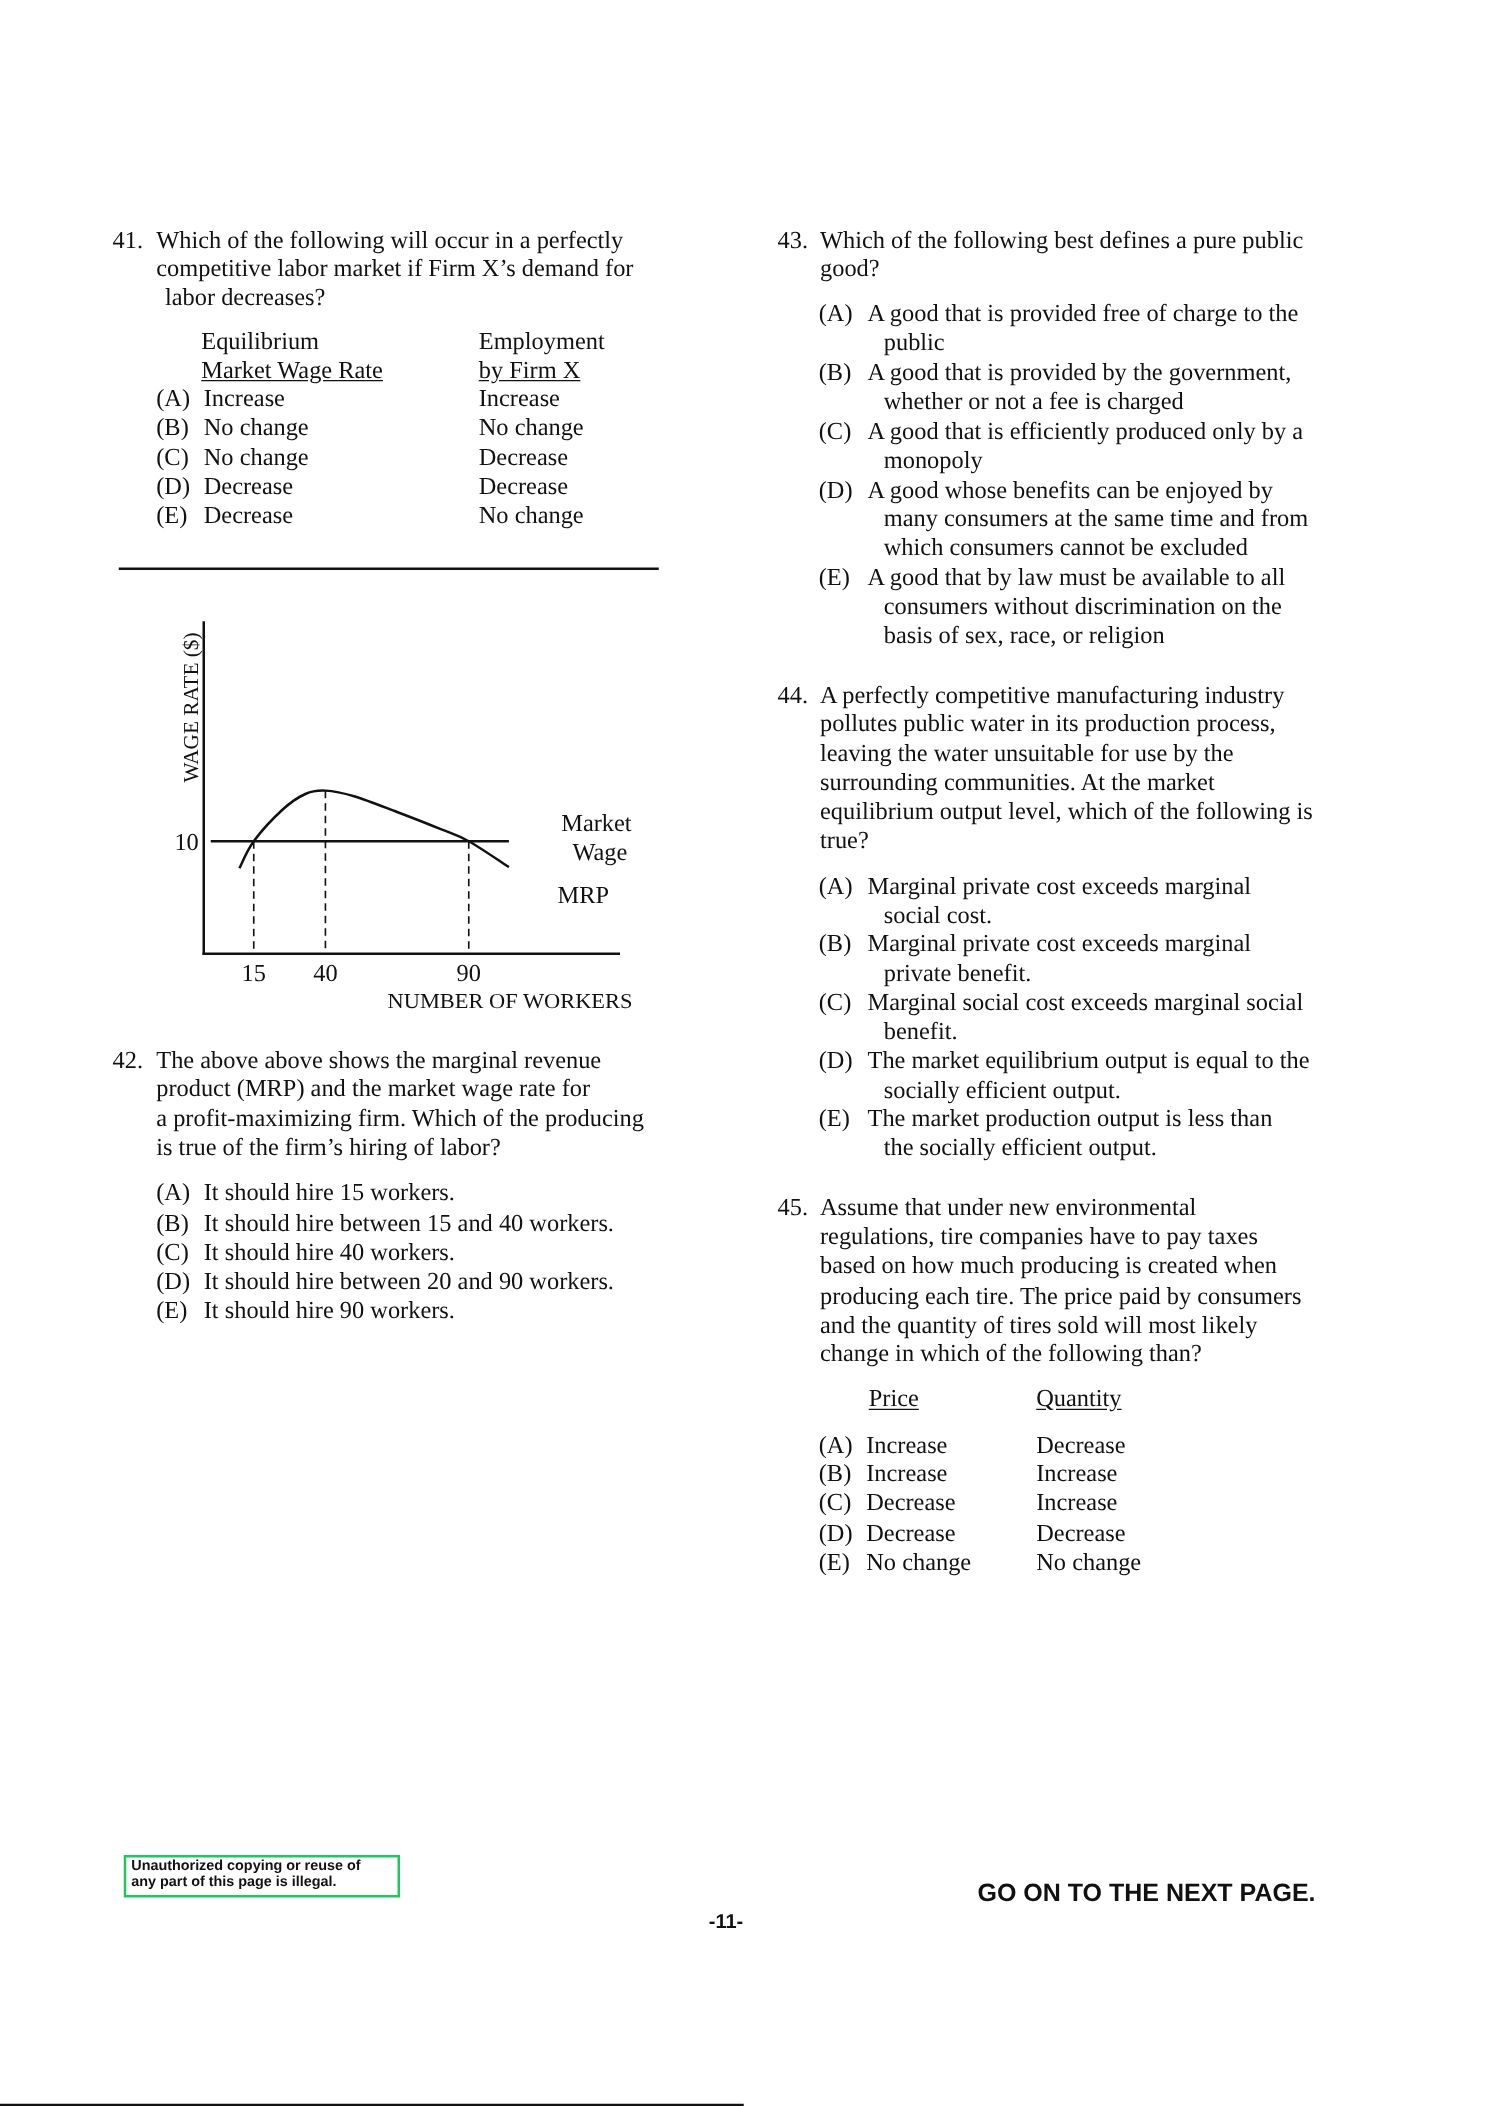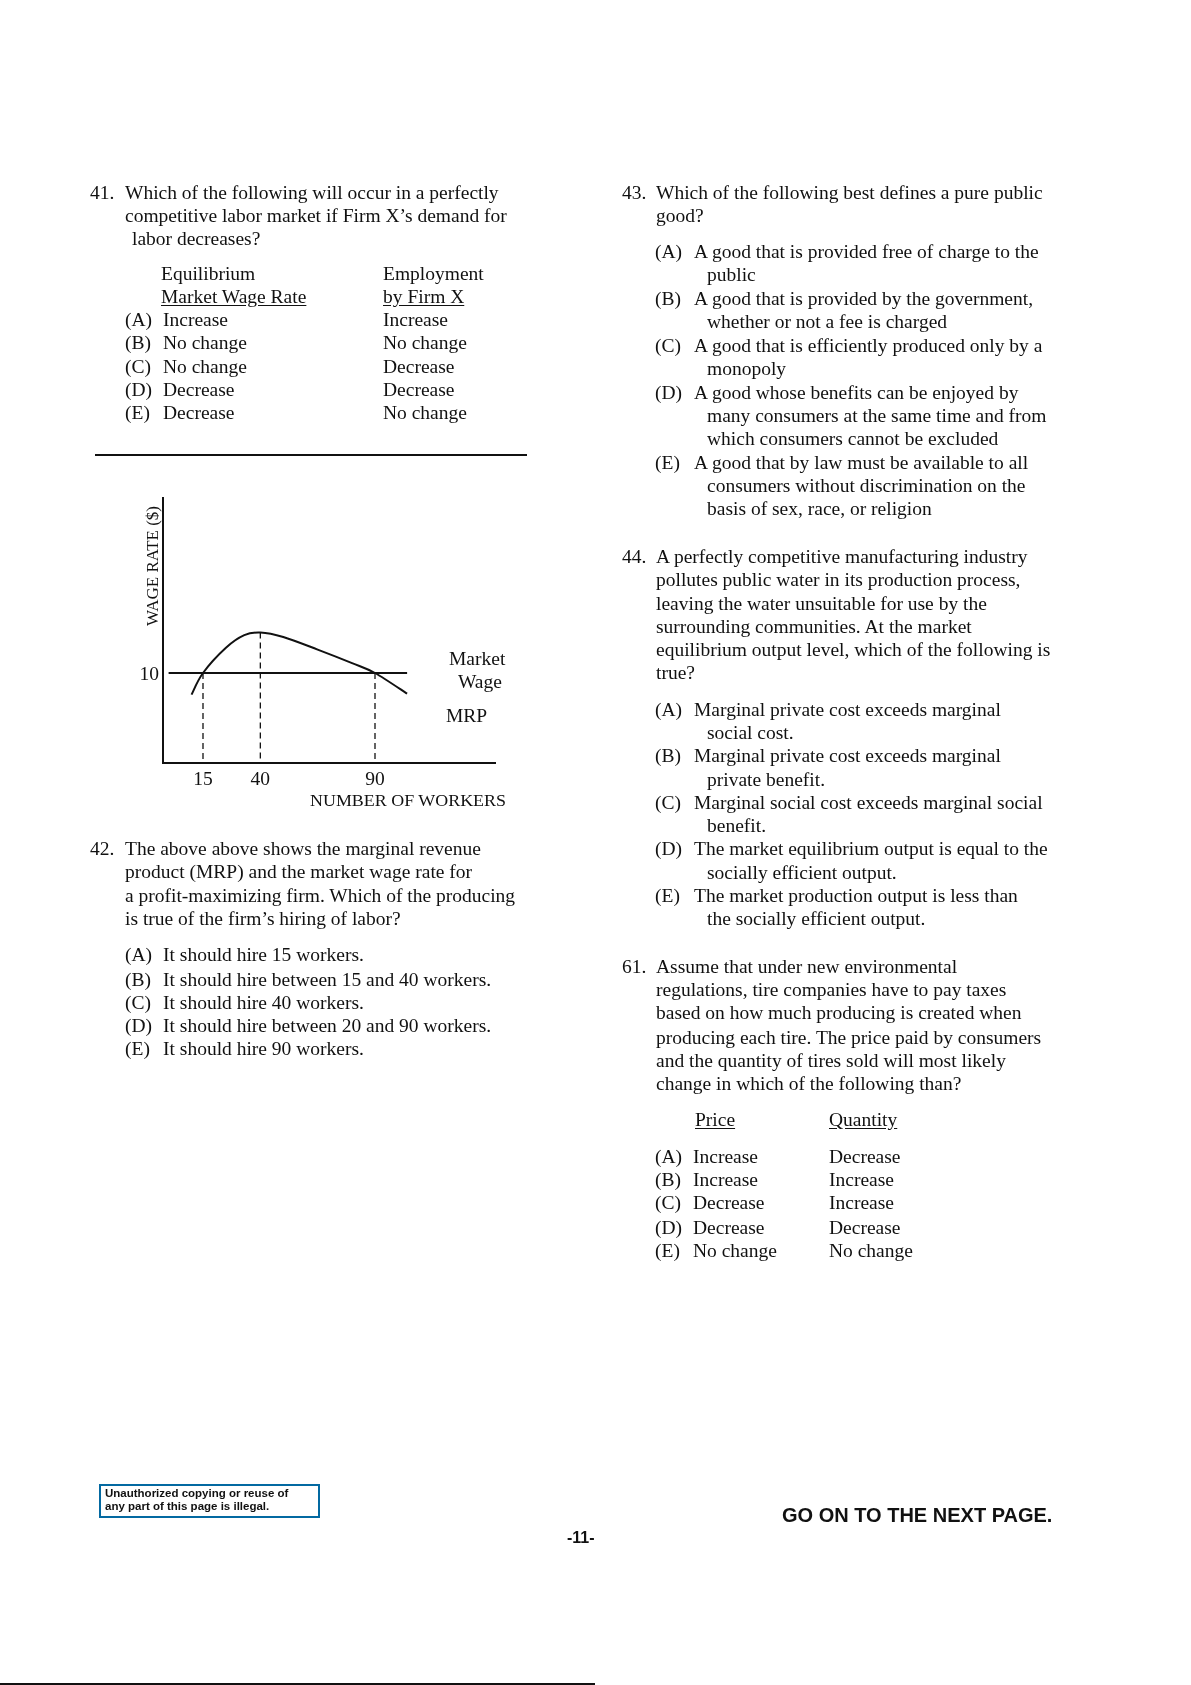--- a/index.html
+++ b/index.html
@@ -4,21 +4,21 @@
 <style>
   html, body { margin: 0; padding: 0; background: #ffffff; }
   body { width: 1191px; height: 1685px; position: relative; overflow: hidden;
          font-family: "Liberation Serif", "DejaVu Serif", serif; color: #111; }
   .abs { position: absolute; }
   .t { font-size: 19.5px; line-height: 23.3px; white-space: nowrap; }
   .u { text-decoration: underline; text-underline-offset: 2px; }
   .sans { font-family: "Liberation Sans", "DejaVu Sans", sans-serif; }
   #divider { position: absolute; left: 95px; top: 454px; width: 432px; height: 2px; background: #111; }
   #notice { position: absolute; left: 99px; top: 1484px; width: 221px; height: 34px;
-            border: 2px solid #0369a1; box-sizing: border-box; padding: 1px 4px;
+            border: 2px solid #22c55e; box-sizing: border-box; padding: 1px 4px;
             font-size: 11.5px; line-height: 13px; font-weight: bold; }
   #go-next { position: absolute; left: 782px; top: 1504px; font-size: 20px; font-weight: bold; }
   #page-num { position: absolute; left: 567px; top: 1529px; font-size: 16px; font-weight: bold; }
   #bottom-rule { position: absolute; left: 0; top: 1683px; width: 595px; height: 2px; background: #111; }
   svg text { font-family: "Liberation Serif", "DejaVu Serif", serif; fill: #111; }
 </style>
 </head>
 <body>
 
 <div>
@@ -175,21 +175,21 @@
     <div class="abs t" style="left:707px;top:861px">socially efficient output.</div>
   </div>
   <div>
     <div class="abs t" style="left:655px;top:884px">(E)</div>
     <div class="abs t" style="left:694px;top:884px">The market production output is less than</div>
     <div class="abs t" style="left:707px;top:907px">the socially efficient output.</div>
   </div>
 </div>
 
 <div>
-  <div class="abs t" style="left:622px;top:955px">61.</div>
+  <div class="abs t" style="left:622px;top:955px">45.</div>
   <div class="abs t" style="left:656px;top:955px">Assume that under new environmental</div>
   <div class="abs t" style="left:656px;top:978px">regulations, tire companies have to pay taxes</div>
   <div class="abs t" style="left:656px;top:1001px">based on how much producing is created when</div>
   <div class="abs t" style="left:656px;top:1026px">producing each tire. The price paid by consumers</div>
   <div class="abs t" style="left:656px;top:1049px">and the quantity of tires sold will most likely</div>
   <div class="abs t" style="left:656px;top:1072px">change in which of the following than?</div>
 
   <div class="abs t u" style="left:695px;top:1108px">Price</div>
   <div class="abs t u" style="left:829px;top:1108px">Quantity</div>
 

